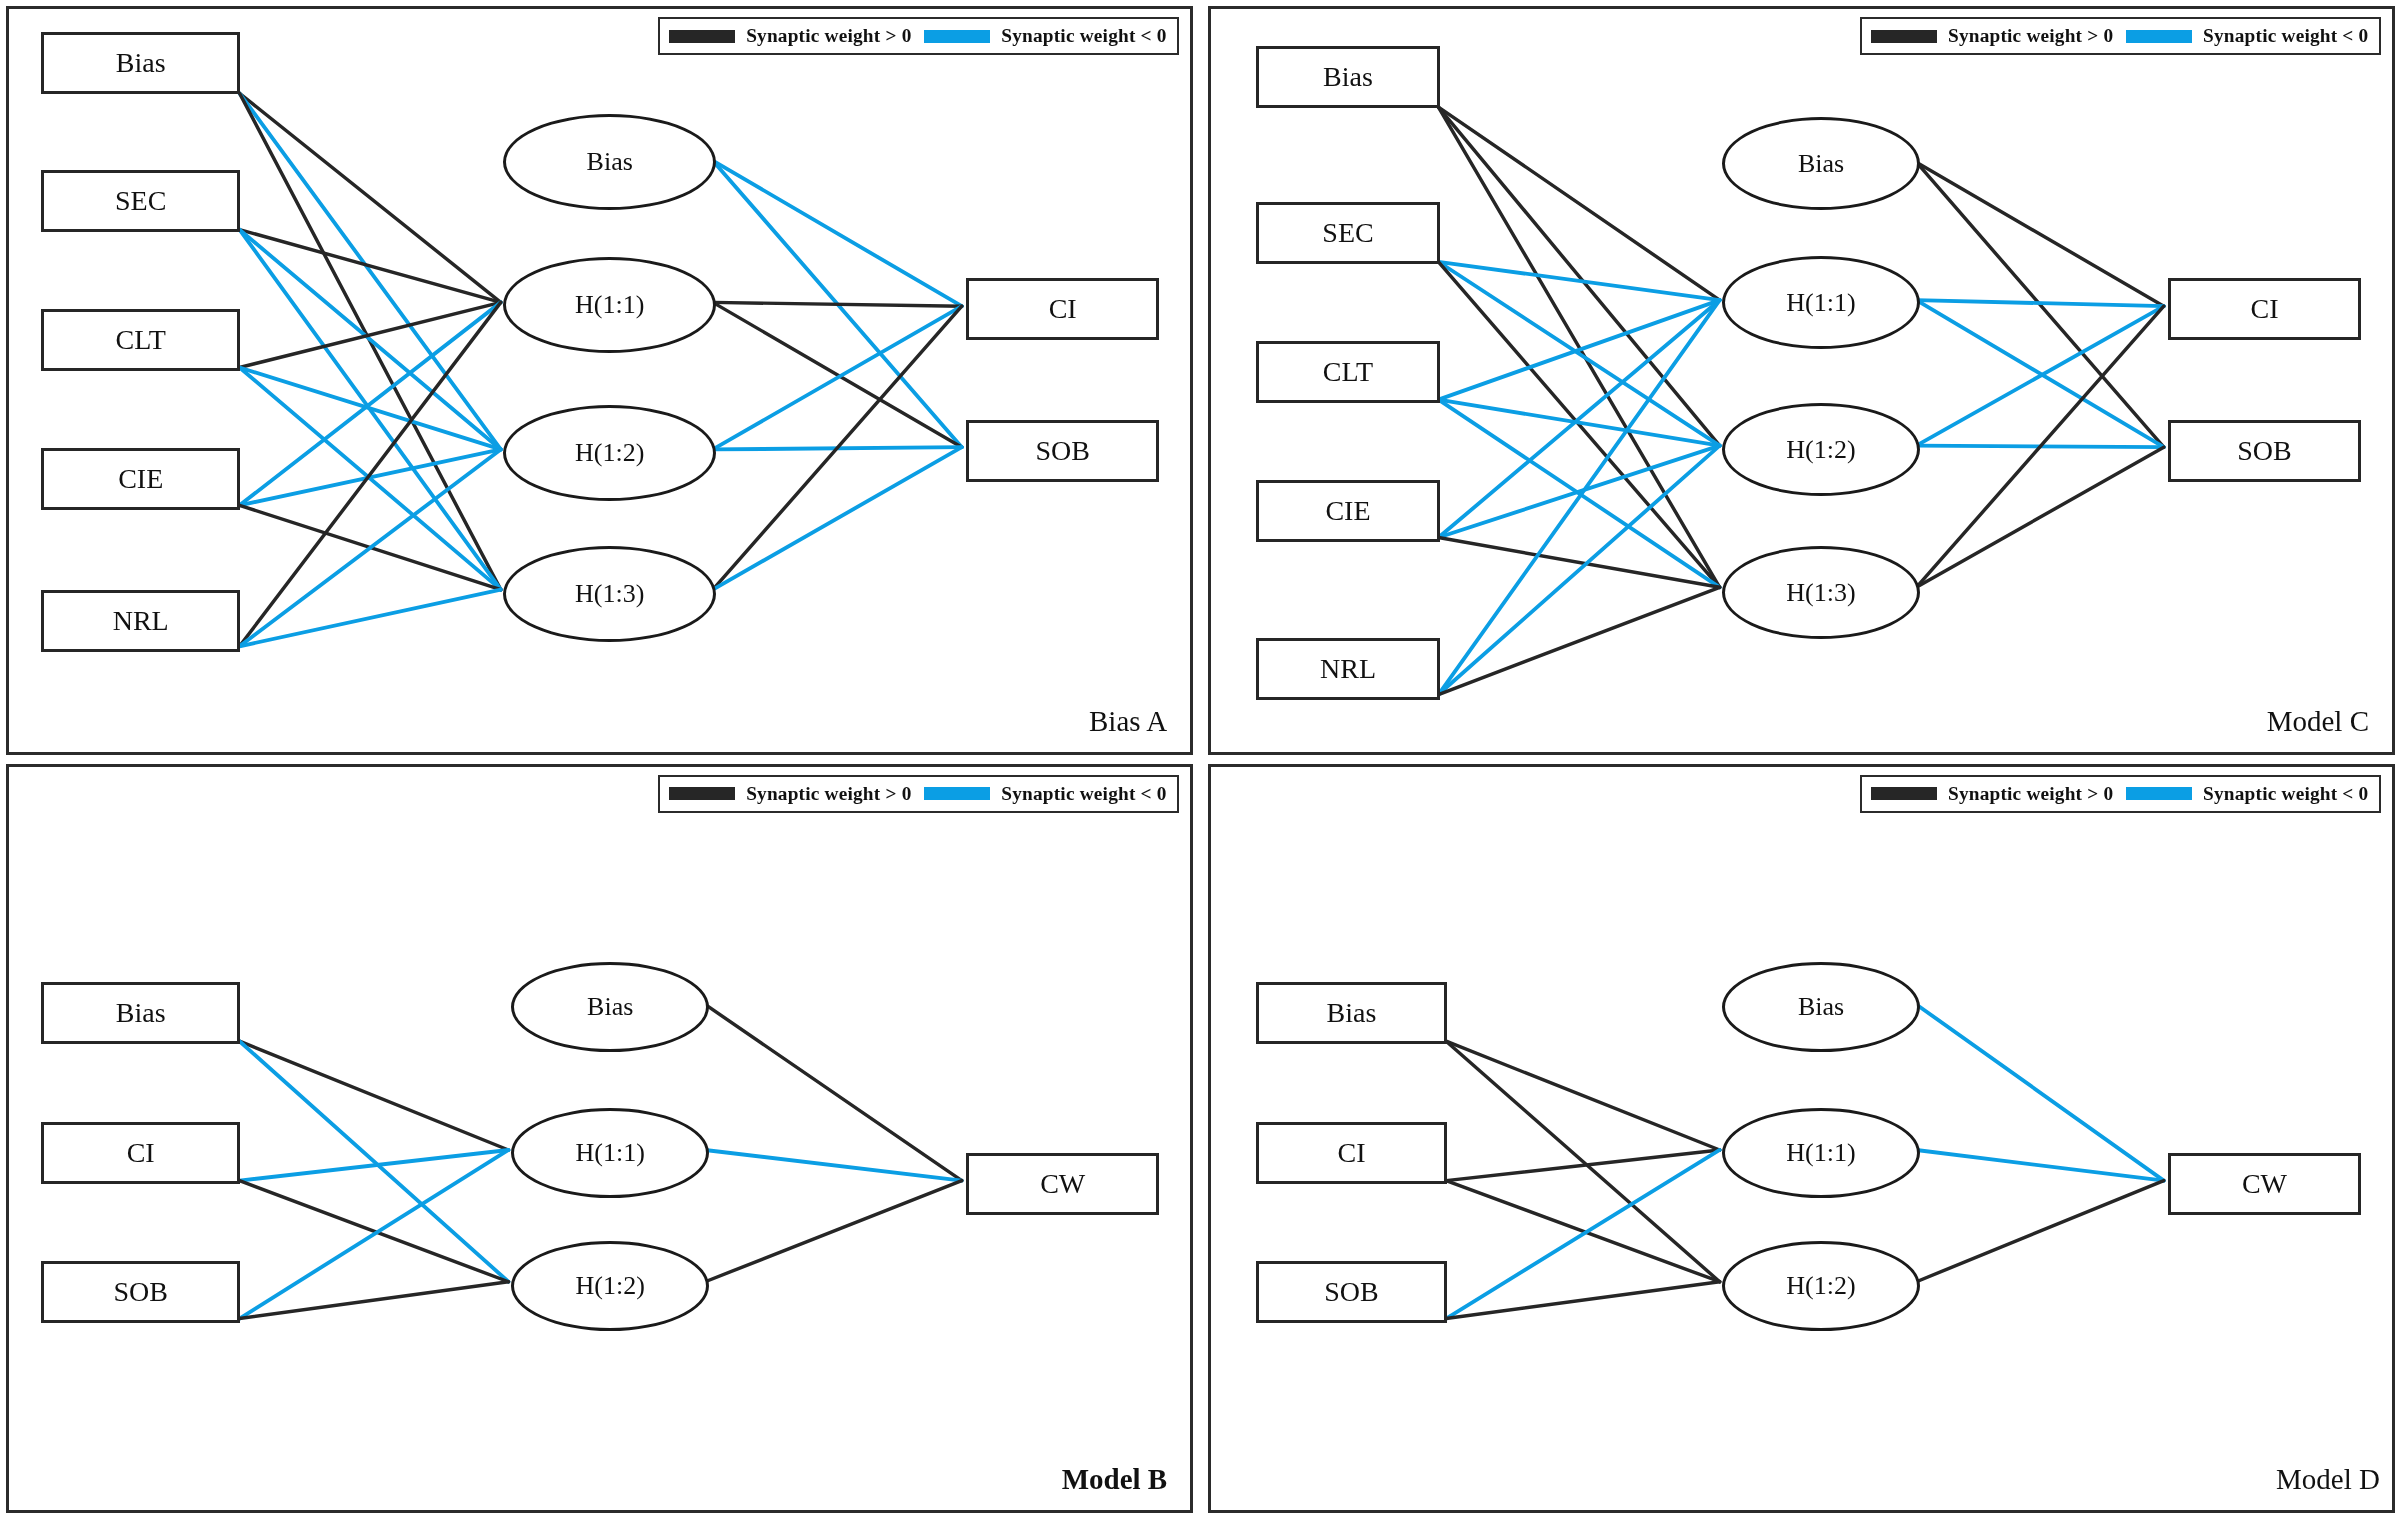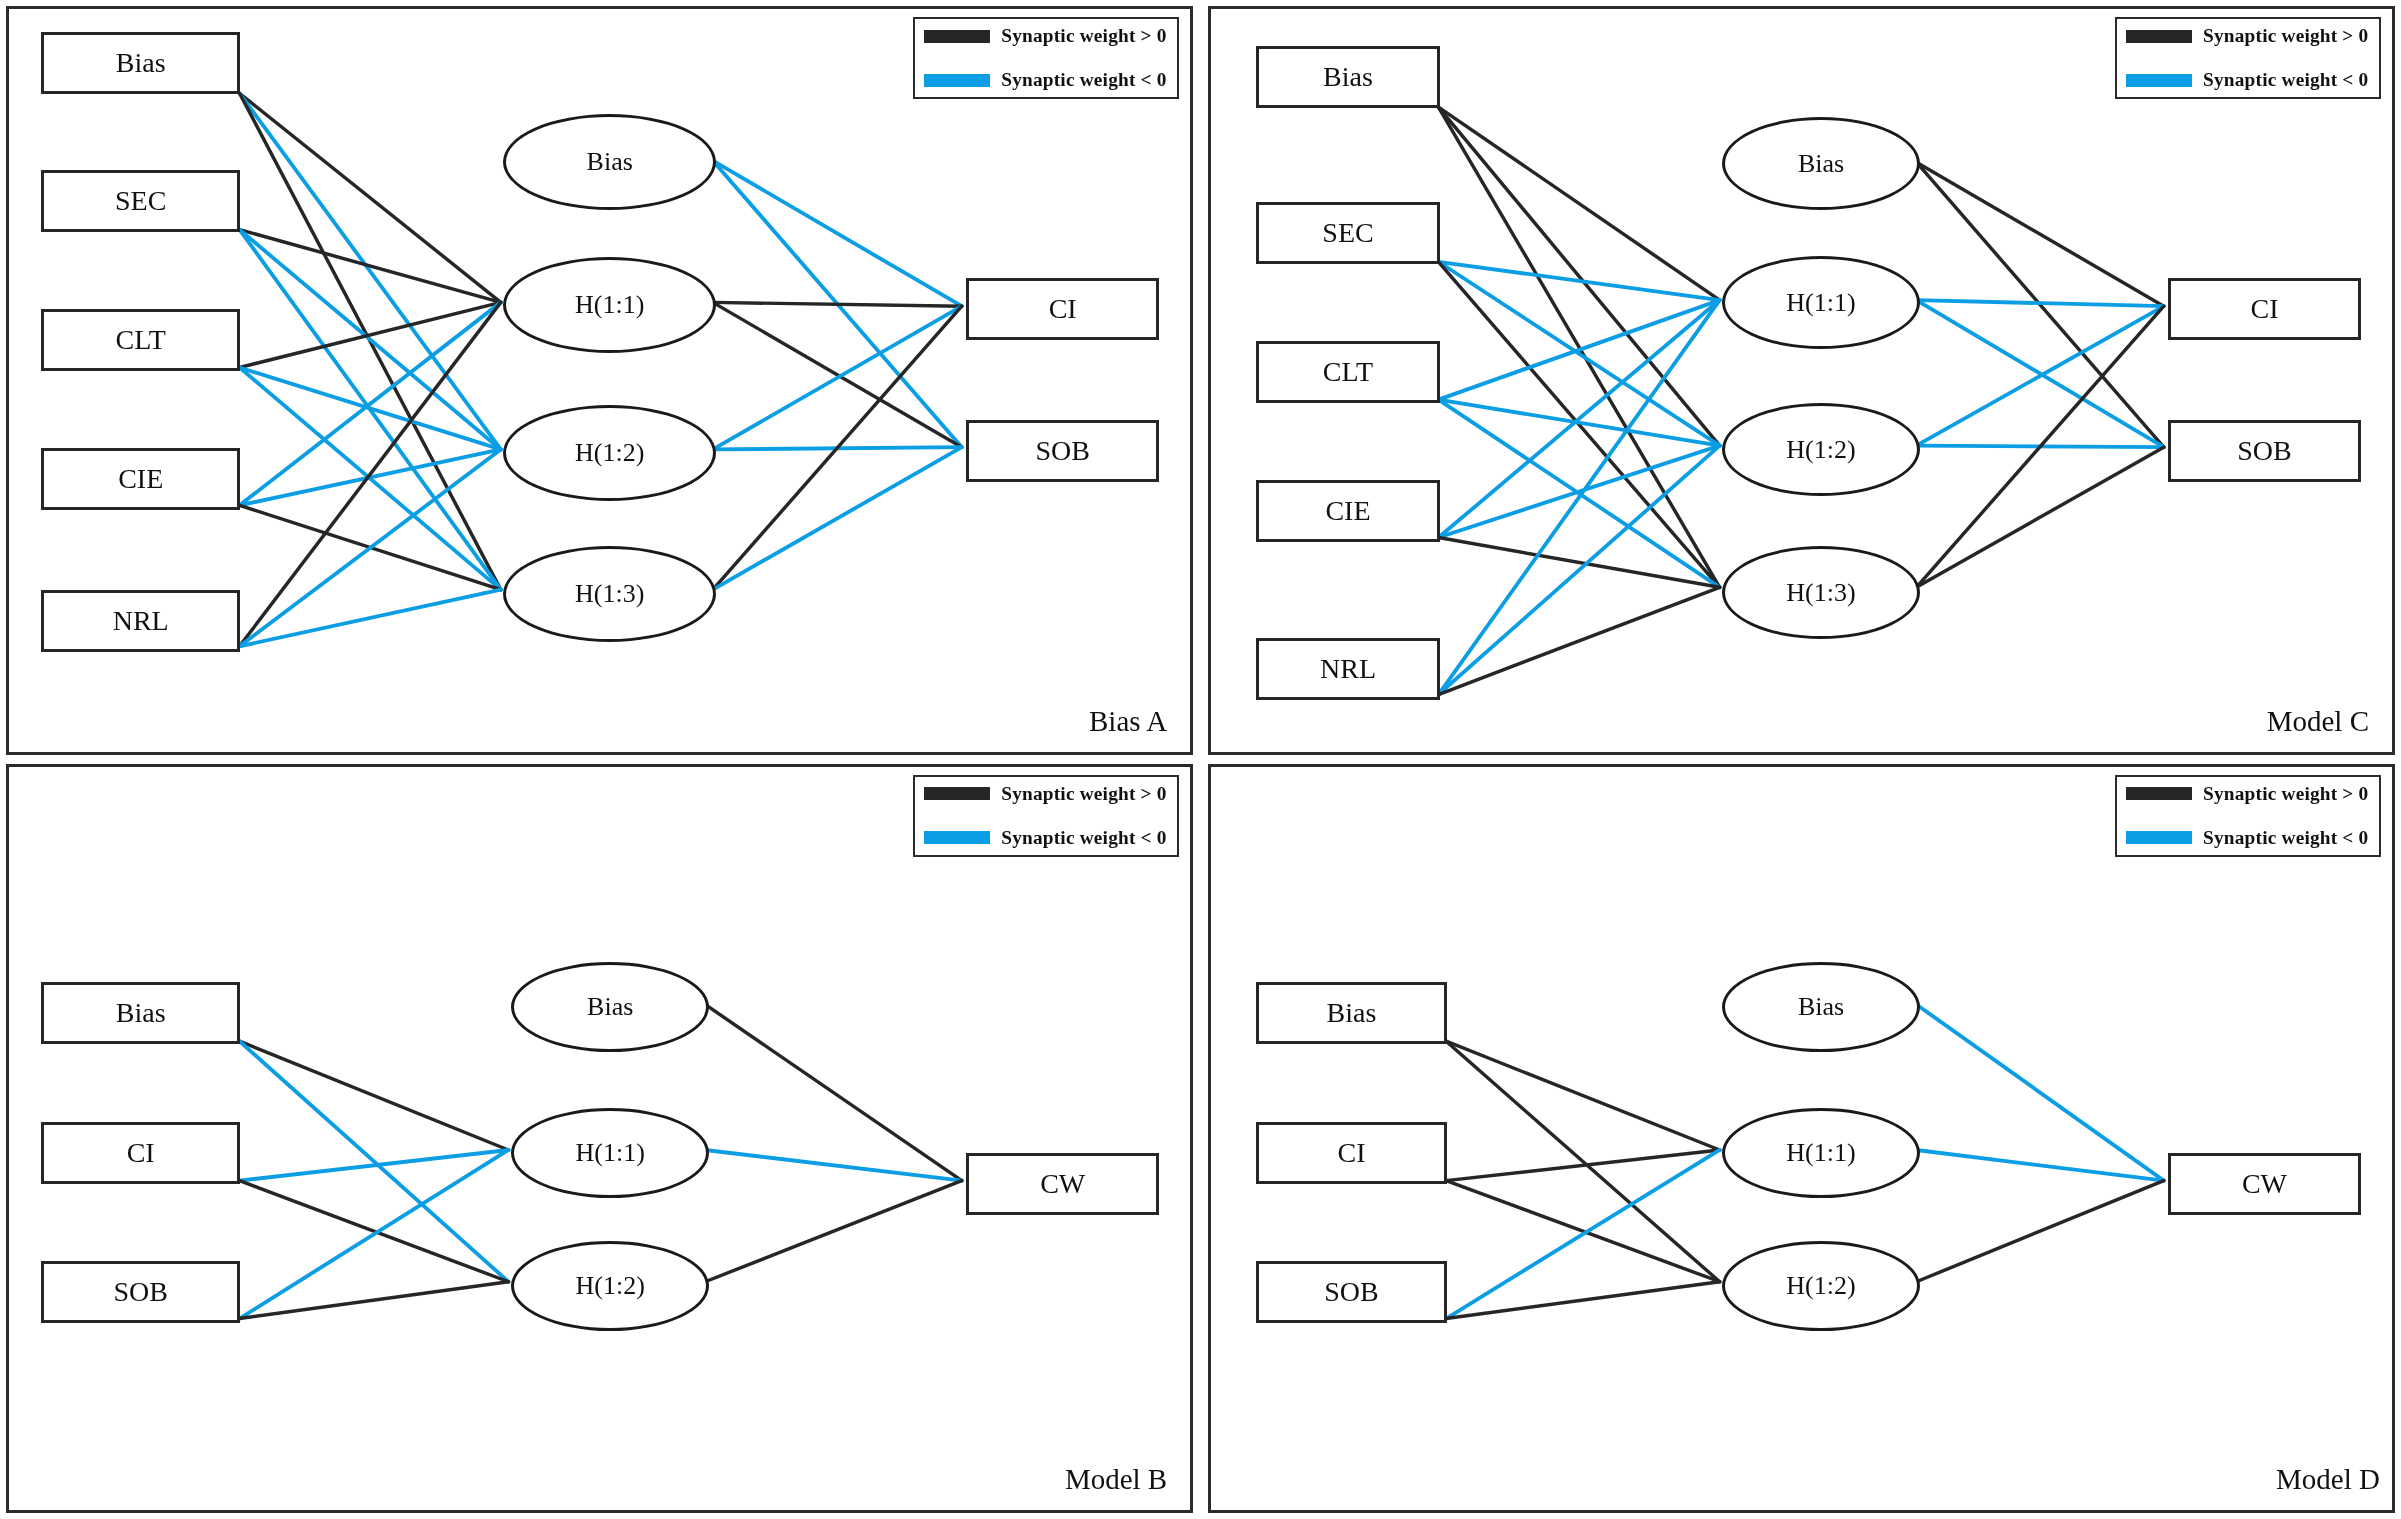--- a/index.html
+++ b/index.html
@@ -12,21 +12,21 @@
   .panel-D{left:1208px;top:764px; width:1187px; height:749px;}
 
   .svg-layer{position:absolute;left:0;top:0;width:100%;height:100%;overflow:visible;}
 
   .node{position:absolute;box-sizing:border-box;display:flex;align-items:center;justify-content:center;background:#fff;}
   .node.rect{border:3.9px solid #262626;}
   .node.ellipse{border:3.1px solid #1a1a1a;border-radius:50%;}
   .node-label{font-family:"Liberation Serif",serif;color:#111;white-space:nowrap;}
 
   .legend{position:absolute;border:2.3px solid #2b2b2b;background:#fff;box-sizing:border-box;
-          padding:6.2px 10.8px 6.2px 9.3px;display:flex;flex-direction:column;gap:22px;}
+          padding:6.2px 10.8px 6.2px 9.3px;display:flex;flex-direction:row;gap:13px;}
   .legend-row{display:flex;align-items:center;gap:10.8px;}
   .swatch{width:66px;height:13px;display:block;}
   .legend-text{font-family:"Liberation Serif",serif;font-weight:bold;font-size:19.3px;color:#111;white-space:nowrap;letter-spacing:0.2px;}
 
   .model-label{position:absolute;font-family:"Liberation Serif",serif;font-size:29px;color:#111;white-space:nowrap;}
 </style>
 </head>
 <body>
 
 <div class="figure">
@@ -217,21 +217,21 @@
     <div class="legend" style="right: 10.8px; top: 7.7px;">
       <div class="legend-row">
         <span class="swatch" style="background: rgb(38, 38, 38);"></span>
         <span class="legend-text">Synaptic weight &gt; 0</span>
       </div>
       <div class="legend-row">
         <span class="swatch" style="background: rgb(11, 158, 228);"></span>
         <span class="legend-text">Synaptic weight &lt; 0</span>
       </div>
     </div>
-    <div class="model-label" style="right: 23px; bottom: 14px;">Model B</div>
+    <div class="model-label" style="right: 23px; bottom: 14px; font-weight: bold;">Model B</div>
   </div>
 
   <div class="panel panel-D">
     <svg class="svg-layer" viewBox="0 0 1537 970" preserveAspectRatio="none">
         <line x1="306" y1="358" x2="662" y2="500" stroke="#262626" stroke-width="4.5" stroke-linecap="round"></line>
         <line x1="306" y1="358" x2="662" y2="672" stroke="#262626" stroke-width="4.5" stroke-linecap="round"></line>
         <line x1="306" y1="540" x2="662" y2="500" stroke="#262626" stroke-width="4.5" stroke-linecap="round"></line>
         <line x1="306" y1="540" x2="662" y2="672" stroke="#262626" stroke-width="4.5" stroke-linecap="round"></line>
         <line x1="306" y1="720" x2="662" y2="500" stroke="#0b9ee4" stroke-width="5" stroke-linecap="round"></line>
         <line x1="306" y1="720" x2="662" y2="672" stroke="#262626" stroke-width="4.5" stroke-linecap="round"></line>

